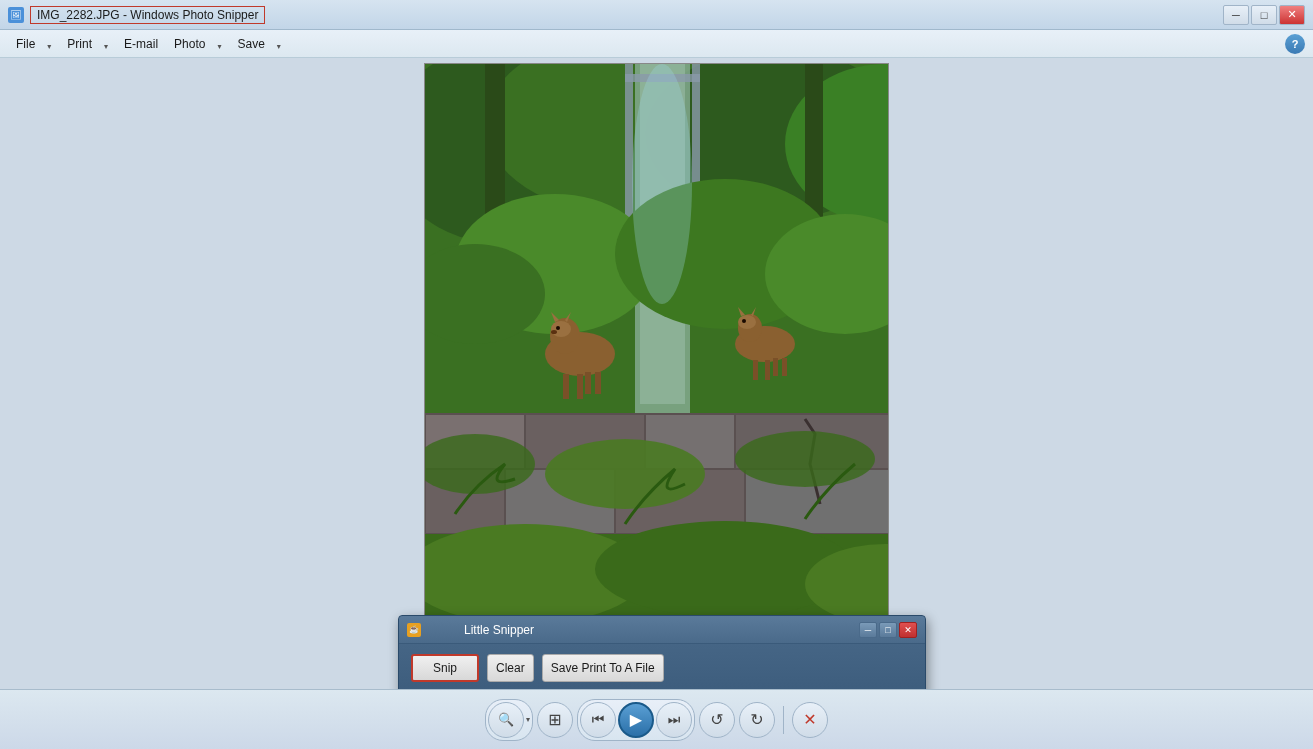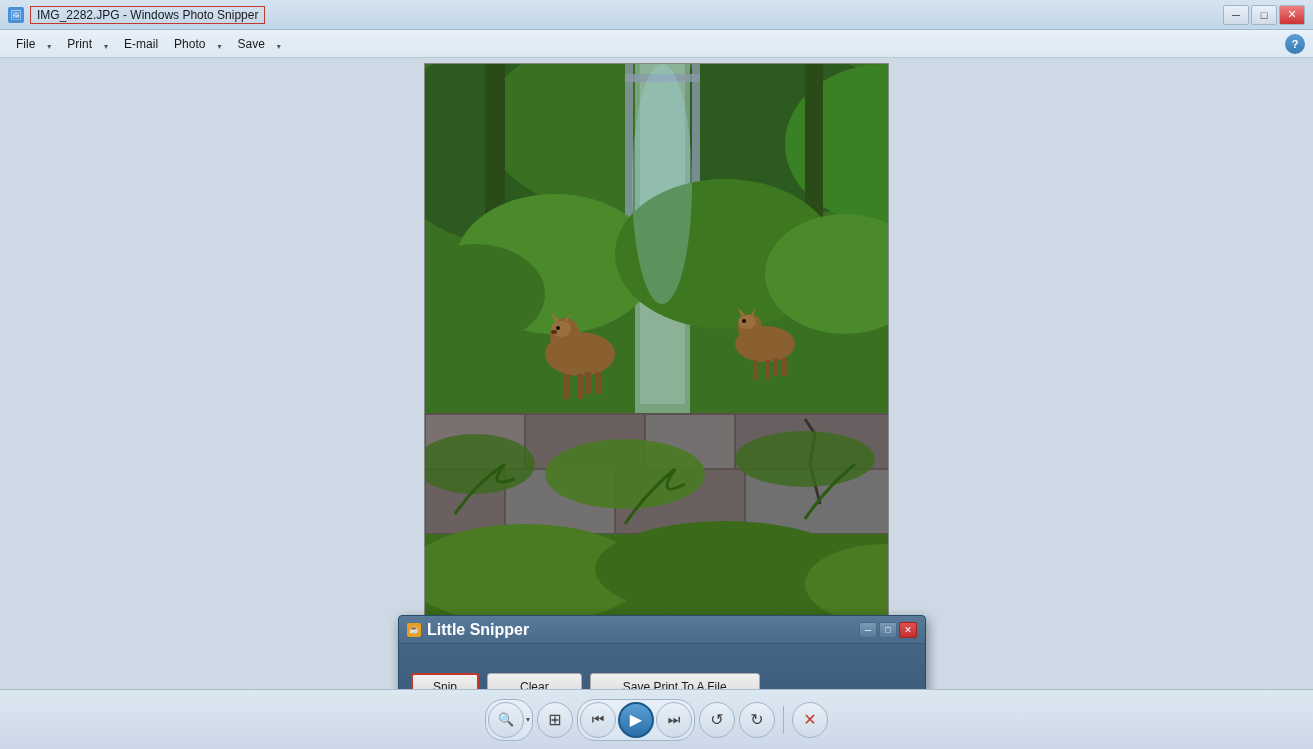--- a/index.html
+++ b/index.html
@@ -210,22 +210,23 @@
       border-radius: 2px;
       display: flex;
       align-items: center;
       justify-content: center;
       font-size: 8px;
       color: white;
       font-weight: bold;
     }
     .snipper-title-text {
       color: white;
-      font-size: 16px;
-      font-weight: 700;
+      font-size: 12px;
+      font-weight: 400;
+      margin-left: 37px;
     }
     .snipper-controls {
       display: flex;
       gap: 2px;
     }
     .snipper-btn {
       width: 18px;
       height: 16px;
       background: linear-gradient(to bottom, #7a9ab8, #5a7a9a);
       border: 1px solid #4a6a8a;
@@ -236,27 +237,27 @@
       font-size: 9px;
       color: white;
       cursor: pointer;
     }
     .snipper-btn.close {
       background: linear-gradient(to bottom, #e05050, #c03030);
       border-color: #a02020;
     }
     .snipper-body {
       display: flex;
-      align-items: flex-end;
+      align-items: flex-start;
       padding: 10px 12px;
       gap: 8px;
       height: 67px;
     }
     .snipper-action-btn {
-      padding: 6px 32px;
+      padding: 6px 8px;
       background: linear-gradient(to bottom, #f0f0f0, #d8d8d8);
       border: 1px solid #aaa;
       border-radius: 3px;
       font-size: 12px;
       color: #1a1a1a;
       cursor: pointer;
       white-space: nowrap;
     }
     .snipper-action-btn.snip-btn {
       border: 2px solid #c0392b;

